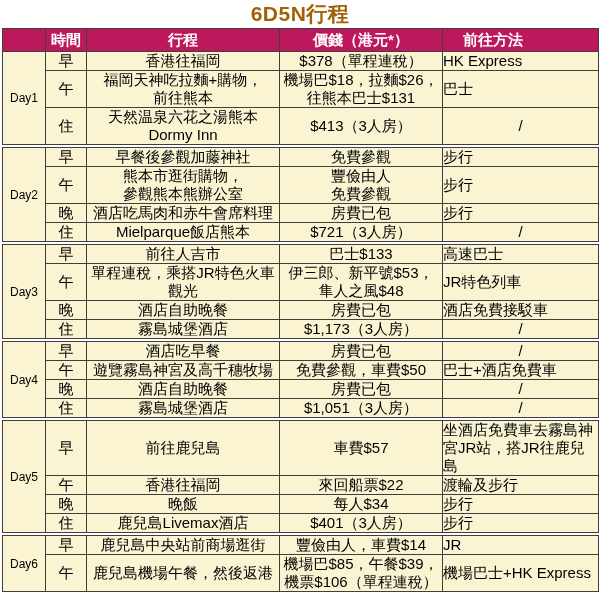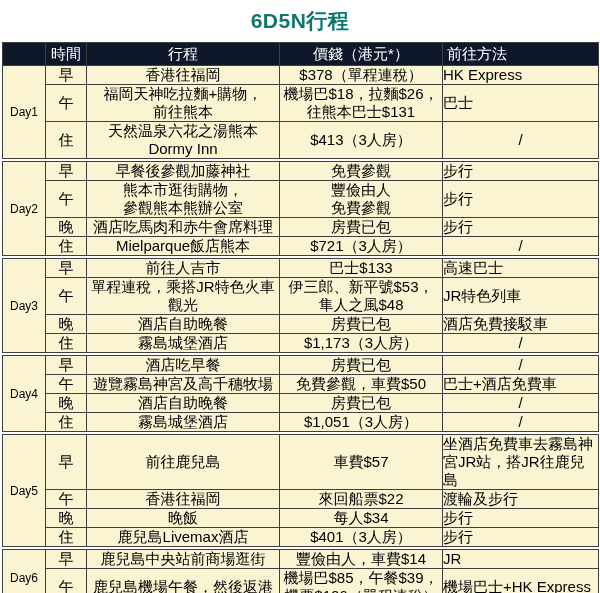--- a/index.html
+++ b/index.html
@@ -3,41 +3,41 @@
 <meta charset="utf-8">
 <style>
   html,body { margin:0; padding:0; }
   body {
     width:600px; height:593px; background:#ffffff;
     font-family:"Liberation Sans","DejaVu Sans",sans-serif;
     color:#000;
   }
   .page { width:600px; }
   .title {
-    font-size:21px; font-weight:bold; color:#0f766e;
-    text-align:center; margin:10px; line-height:22px; letter-spacing:0.5px;
+    font-size:21px; font-weight:bold; color:#a16207;
+    text-align:center; margin:3px; line-height:22px; letter-spacing:0.5px;
   }
   table.itn {
     border-collapse:collapse; table-layout:fixed;
     width:596px; margin:0 0 0 2px;
     border:1px solid #3f3f3f;
   }
   col.c-day{width:43px;} col.c-time{width:41px;} col.c-itin{width:193px;}
   col.c-price{width:163px;} col.c-method{width:156px;}
   th,td {
     border:1px solid #3f3f3f; background:#fbf4d3;
     font-size:15px; line-height:18px; padding:0 2px;
     text-align:center; vertical-align:middle;
     white-space:pre-line; overflow:hidden;
   }
   thead th {
-    background:#0f172a; color:#ffffff; font-weight:normal;
+    background:#be185d; color:#ffffff; font-weight:bold;
     padding:2px; text-align:center;
   }
-  thead th.method-h { text-align:left; padding-left:4px; }
+  thead th.method-h { text-align:left; padding-left:20px; }
   td.method-cell { text-align:left; padding-left:0; }
   td.method-cell.slash { text-align:center; padding-left:2px; }
   tr.group-start td { border-top:4px double #3f3f3f; }
   td.day-cell { font-size:12px; }
   .footnote {
     font-size:12px; line-height:14px; color:#000;
     margin:3px 0 0 2px; text-align:left;
   }
 </style>
 </head>

